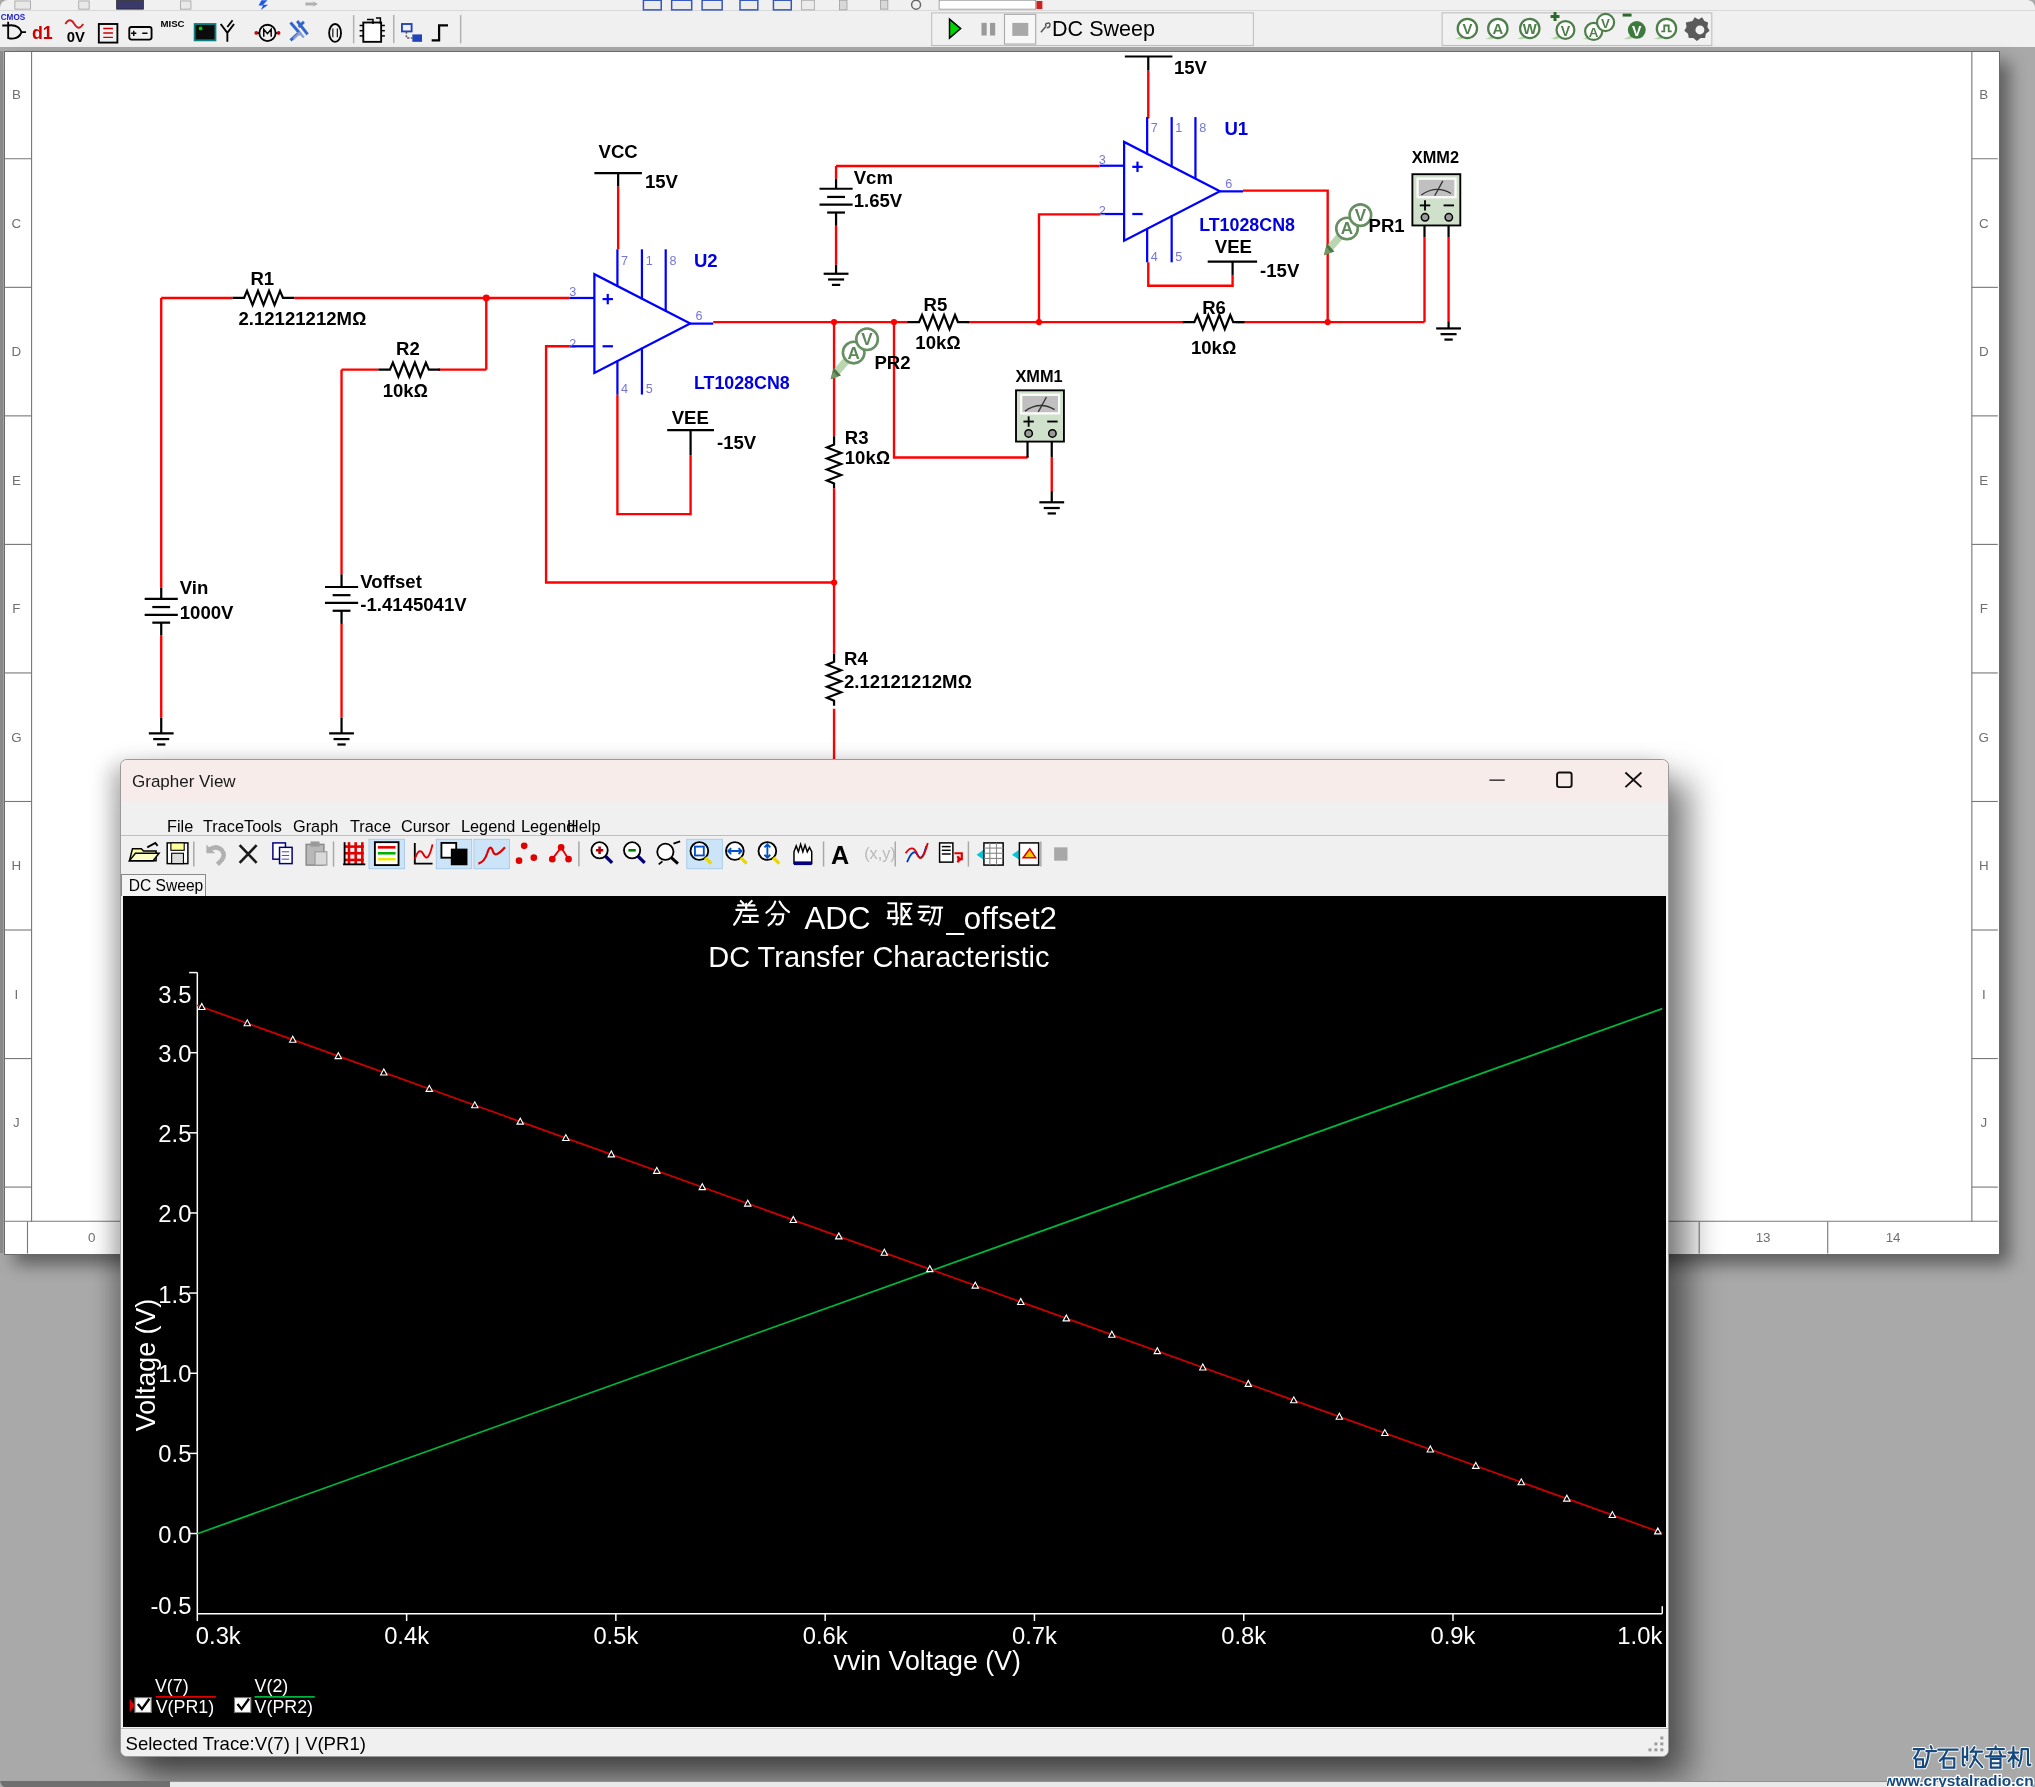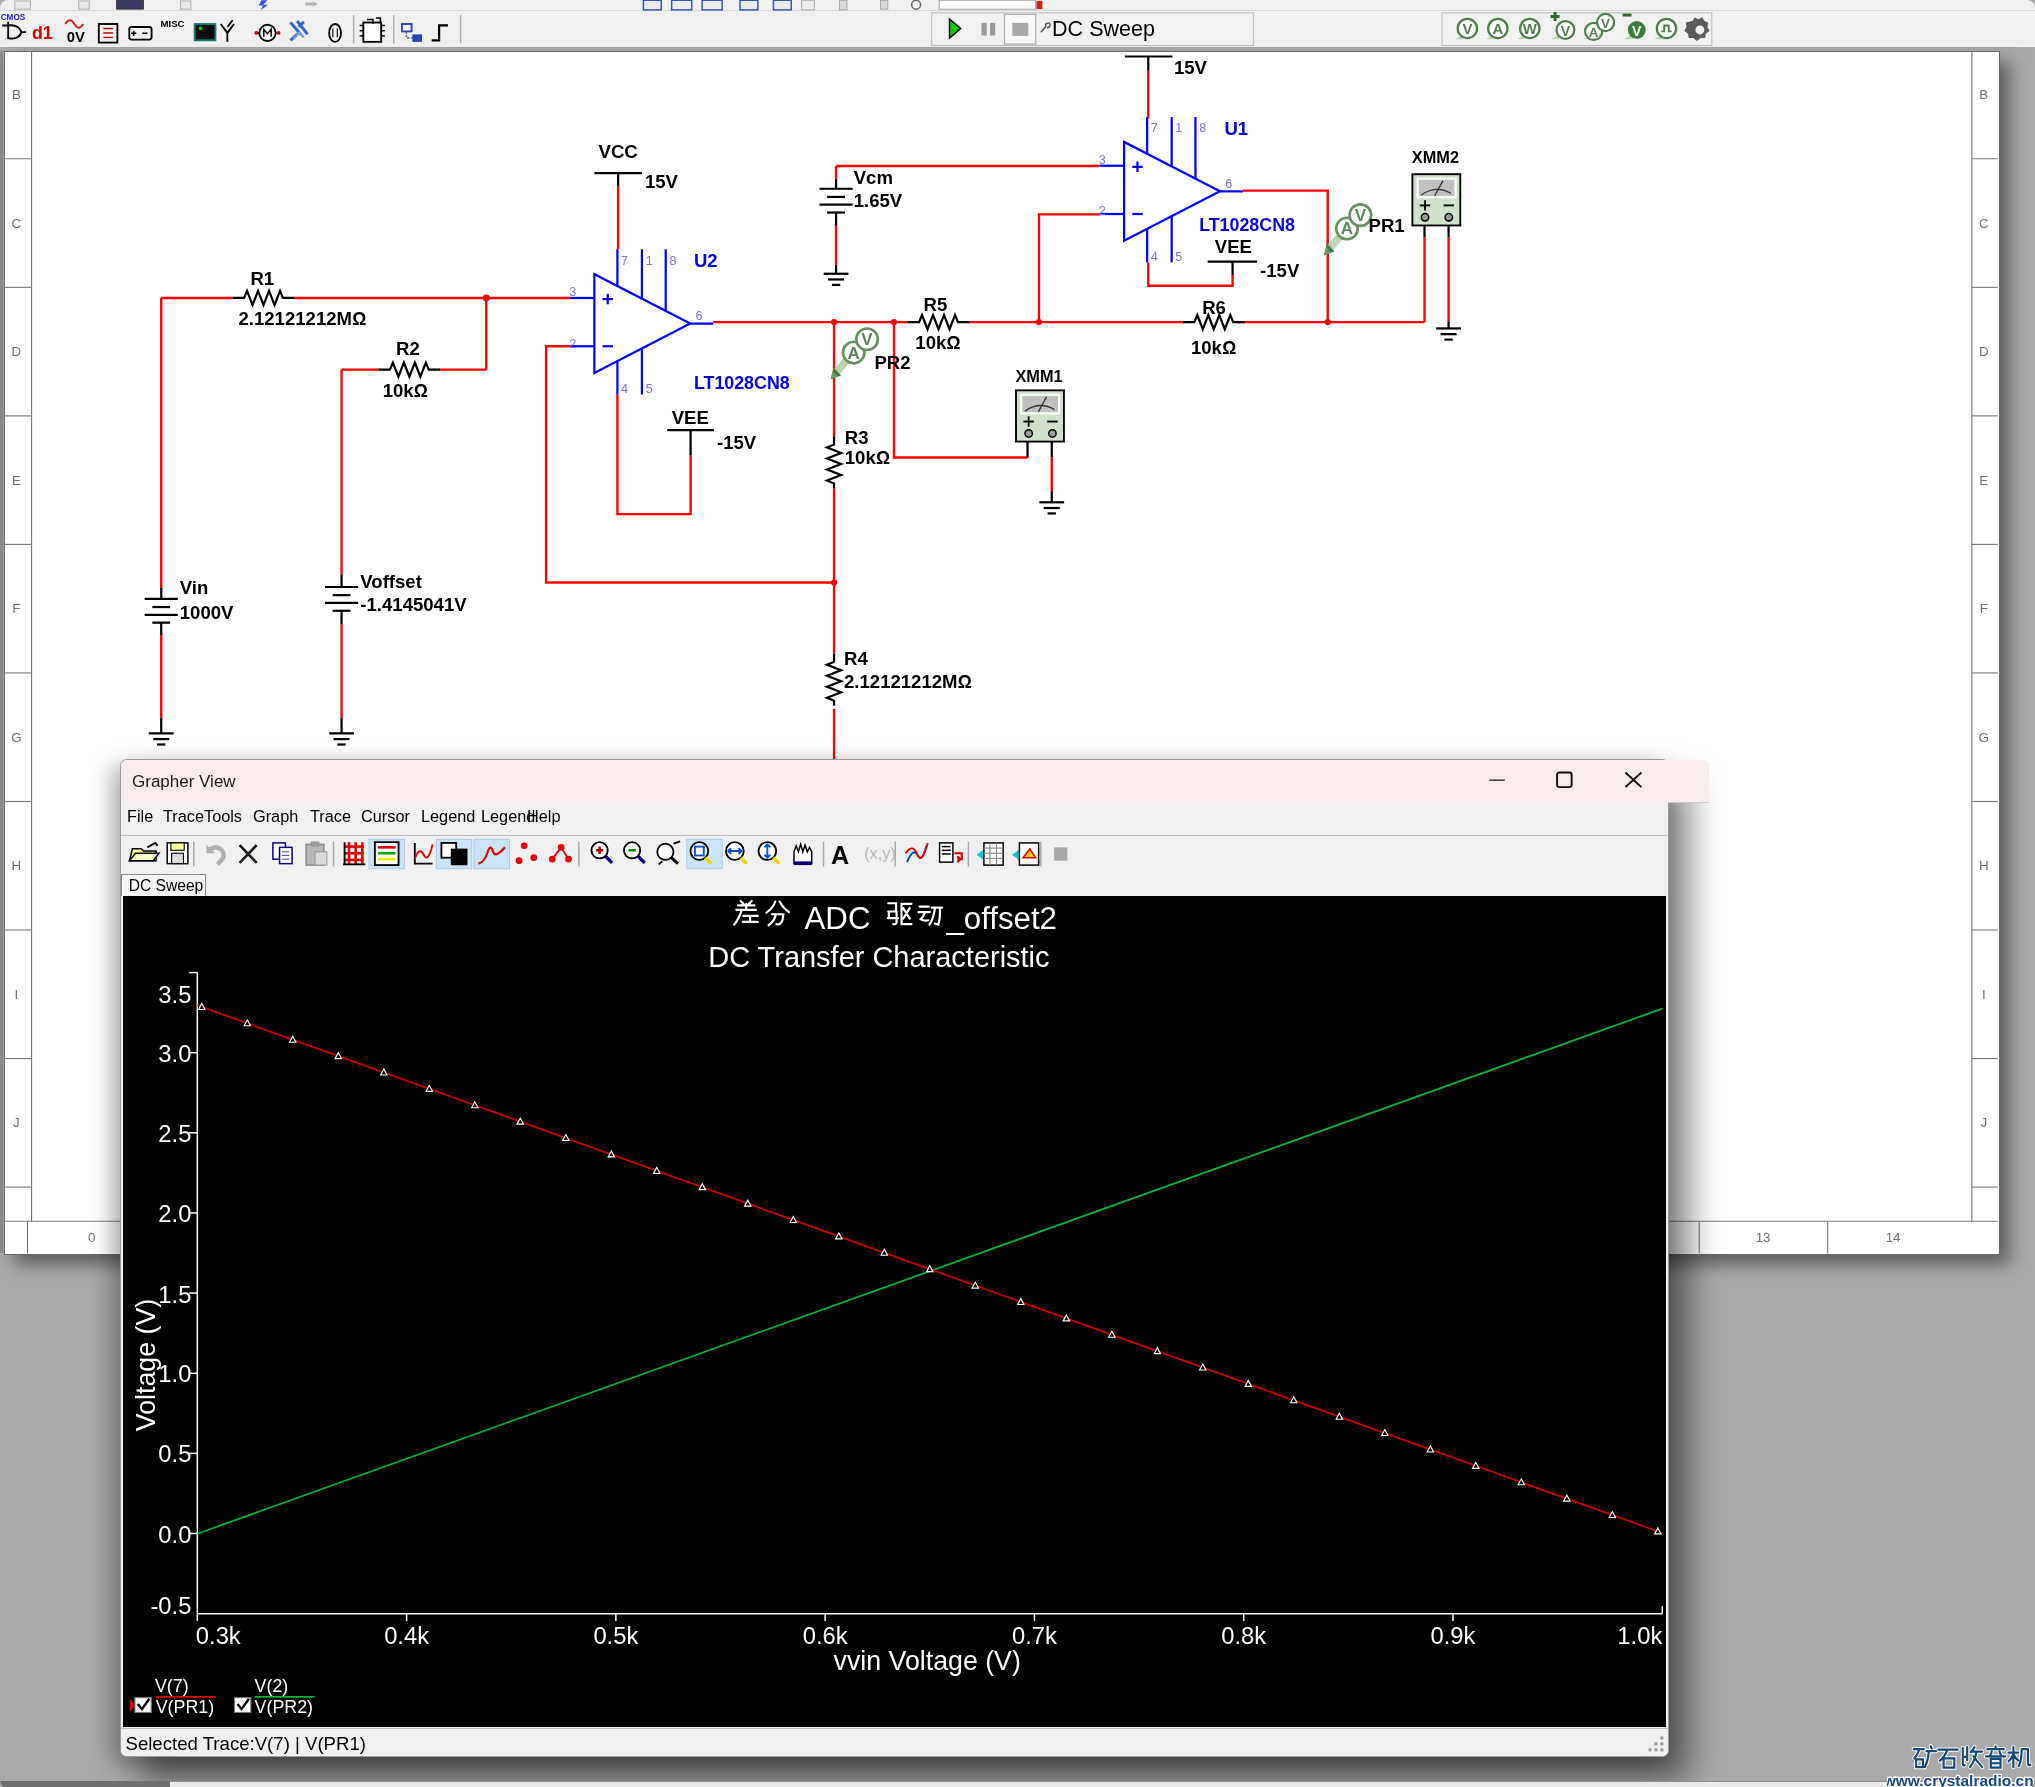--- a/index.html
+++ b/index.html
@@ -8,24 +8,24 @@
 .abs{position:absolute;}
 
 #tb1{position:absolute;left:0;top:0;width:2035px;height:10.4px;background:#f0f0f0;border-bottom:0.7px solid #d8d8d8;}
 #tb2{position:absolute;left:0;top:11px;width:2035px;height:36px;background:#f0f0f0;border-bottom:1.5px solid #a8a8a8;}
 
 #sheetwrap{position:absolute;left:0;top:51px;width:2002px;height:1204px;}
 #sheet{position:absolute;left:3.7px;top:0;width:1994px;height:1202px;background:#ffffff;border:0.7px solid #6a6a6a;box-shadow:10.4px 10.4px 16.3px rgba(0,0,0,0.45);}
 #leftbar{position:absolute;left:0;top:51px;width:3px;height:1202px;background:#8d8d8d;}
 
 #gwin{position:absolute;left:120px;top:759px;width:1547px;height:996px;background:#f0f0f0;border:0.7px solid #9a9a9a;border-radius:6.7px;box-shadow:19.3px 22px 33px rgba(0,0,0,0.5), -9px 6px 22px rgba(0,0,0,0.28);}
-#gtitle{position:absolute;left:0;top:0;width:100%;height:42px;background:#f7ece9;border-bottom:0.7px solid #c9c9c9;border-radius:6px 6px 0 0;padding-left:41px;}
+#gtitle{position:absolute;left:0;top:0;width:100%;height:42px;background:#f7ece9;border-bottom:0.7px solid #c9c9c9;border-radius:6px 6px 0 0;}
 #gtitle .t{position:absolute;left:11px;top:12px;font-size:17px;color:#1a1a1a;}
 #gmenu{position:absolute;left:0;top:42px;width:100%;height:33px;background:#f0f0f0;border-bottom:0.7px solid #bdbdbd;}
-#gmenu span{position:absolute;top:5px;font-size:16.3px;color:#000;}
+#gmenu span{position:absolute;top:15px;font-size:16.3px;color:#000;margin-left:40px;}
 #gtool{position:absolute;left:0;top:77px;width:100%;height:34px;background:#f0f0f0;border-bottom:0.7px solid #bdbdbd;}
 #gtabs{position:absolute;left:0;top:111px;width:100%;height:24.5px;background:#f0f0f0;}
 #gtab1{position:absolute;left:0px;top:3px;width:85px;height:21.5px;background:#f4f4f4;border:0.7px solid #8a8a8a;border-bottom:none;font-size:15.6px;padding-left:6.7px;padding-top:2.2px;box-sizing:border-box;white-space:nowrap;overflow:hidden;}
 #gplot{position:absolute;left:2.2px;top:136px;width:1543px;height:831px;background:#000;}
 #gstatus{position:absolute;left:0;top:968px;width:100%;height:27px;background:#f0f0f0;border-top:0.7px solid #bdbdbd;border-radius:0 0 6px 6px;}
 #gstatus .t{position:absolute;left:4.5px;top:3.7px;font-size:18.6px;color:#000;}
 
 #botstrip{position:absolute;left:170px;top:1781px;width:1865px;height:6.7px;background:#e9e9e9;border-top:1.5px solid #8f8f8f;}
 #botleft{position:absolute;left:0px;top:1781px;width:170px;height:6.7px;background:#6f6f6f;}
 </style>

